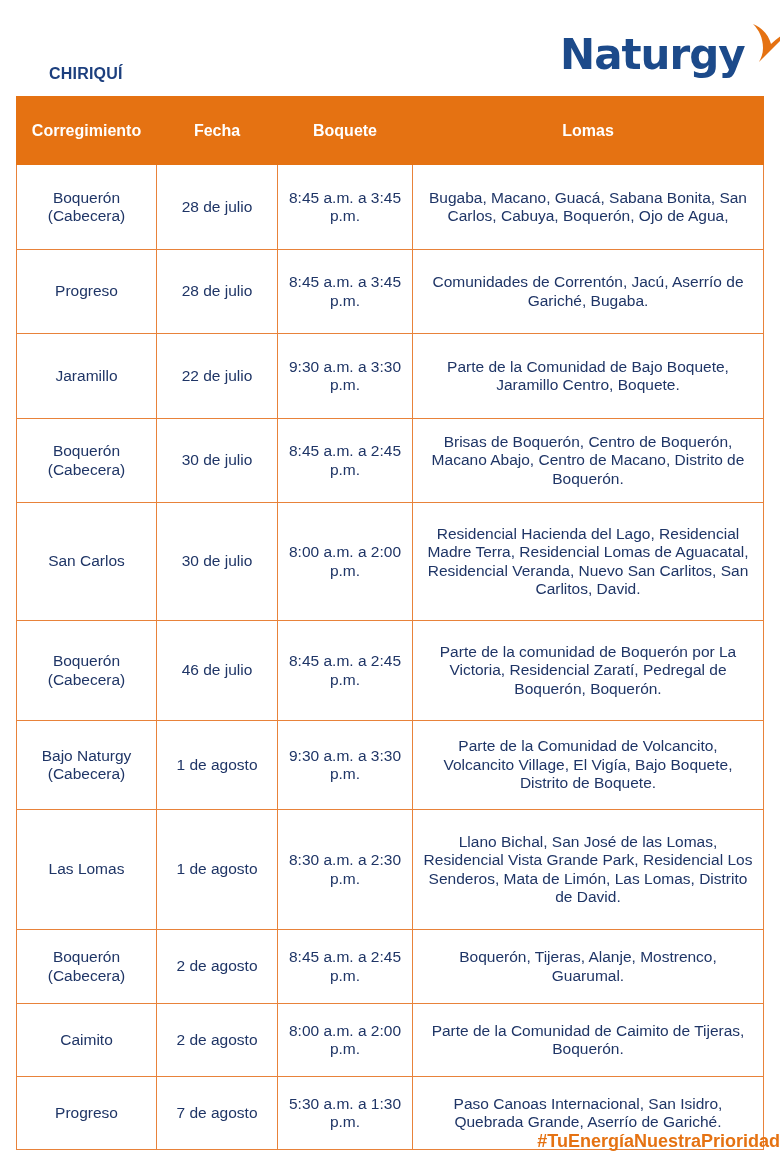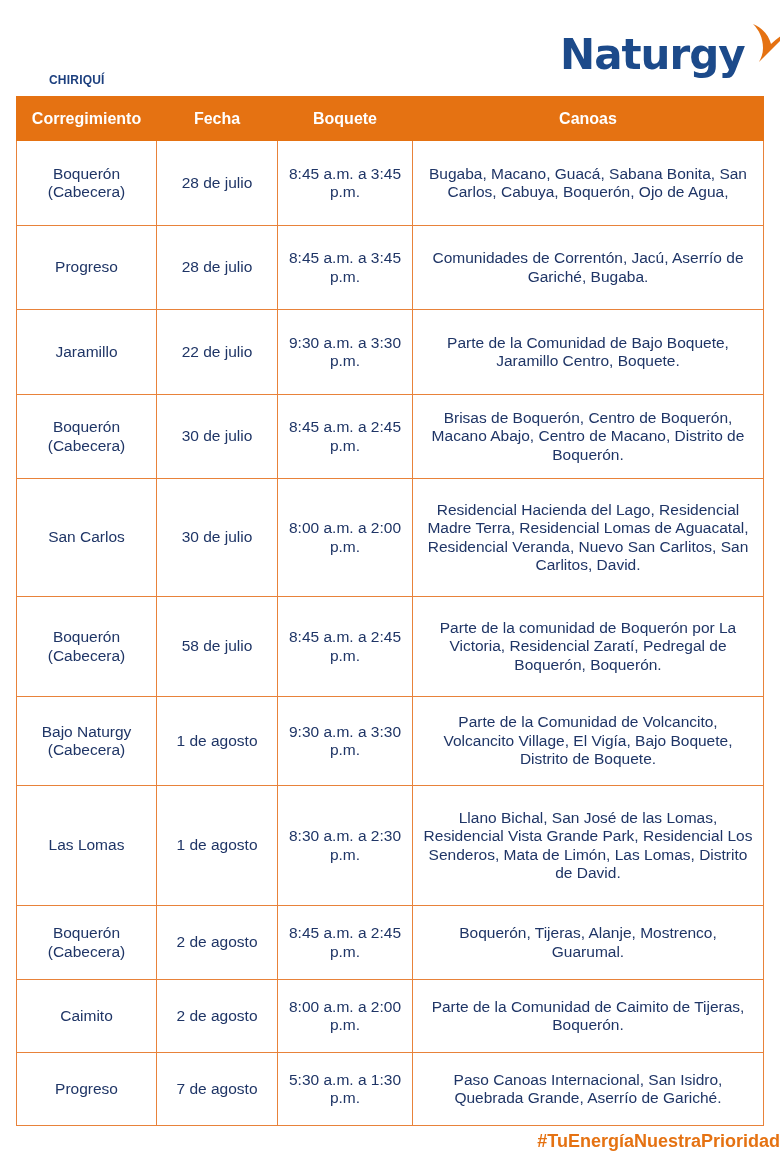--- a/index.html
+++ b/index.html
@@ -1,22 +1,22 @@
 <!DOCTYPE html>
 <html><head>
 <meta charset="utf-8">
 <style>
   html, body { margin: 0; padding: 0; background: #ffffff; }
   body { width: 780px; height: 1167px; position: relative; overflow: hidden; font-family: "Liberation Sans", "DejaVu Sans", sans-serif; color: #1f3566; }
   .logo { position: absolute; left: 560px; top: 22px; display: flex; align-items: flex-start; }
   .logo-text { font-family: "DejaVu Sans", sans-serif; font-weight: bold; font-size: 42px; color: #1c4a8a; letter-spacing: -1px; line-height: 1; margin-top: 12px; }
   .logo-mark { width: 44px; height: 44px; margin-left: 2px; }
-  .region { position: absolute; left: 49px; top: 65px; font-weight: bold; font-size: 12px; color: #1c3f7e; letter-spacing: 0.2px; margin-top: 8px; }
+  .region { position: absolute; left: 49px; top: 65px; font-weight: bold; font-size: 16px; color: #1c3f7e; letter-spacing: 0.2px; }
   table.sched { position: absolute; left: 16px; top: 96px; width: 748px; border-collapse: collapse; table-layout: fixed; }
-  table.sched th { background: #e57212; color: #ffffff; font-weight: bold; font-size: 16px; height: 43px; border: 1.5px solid #e57212; padding: 0; }
+  table.sched th { background: #e57212; color: #ffffff; font-weight: bold; font-size: 16px; height: 43px; border: 1.5px solid #e57212; padding: 12px; }
   table.sched td { border: 1.5px solid #e8823a; text-align: center; vertical-align: middle; font-size: 15.5px; line-height: 18.5px; color: #1f3566; padding: 0 10px; }
   .col-c { width: 140px; }
   .col-f { width: 121px; }
   .col-h { width: 135px; }
   .col-z { width: auto; }
   .hashtag { position: absolute; left: 0; width: 780px; top: 1131px; text-align: right; font-weight: bold; font-size: 18px; color: #e57212; }
 </style>
 </head>
 <body>
 
@@ -34,21 +34,21 @@
     <col class="col-c">
       <col class="col-f">
       <col class="col-h">
       <col class="col-z">
   </colgroup>
   <thead>
     <tr>
       <th>Corregimiento</th>
       <th>Fecha</th>
       <th>Boquete</th>
-      <th>Canoas</th>
+      <th>Lomas</th>
     </tr>
   </thead>
   <tbody>
     <tr style="height:85px">
       <td>Boquerón (Cabecera)</td>
       <td>28 de julio</td>
       <td>8:45 a.m. a 3:45 p.m.</td>
       <td>Bugaba, Macano, Guacá, Sabana Bonita, San Carlos, Cabuya, Boquerón, Ojo de Agua,</td>
     </tr>
     <tr style="height:84px">
@@ -70,21 +70,21 @@
       <td>Brisas de Boquerón, Centro de Boquerón, Macano Abajo, Centro de Macano, Distrito de Boquerón.</td>
     </tr>
     <tr style="height:118px">
       <td>San Carlos</td>
       <td>30 de julio</td>
       <td>8:00 a.m. a 2:00 p.m.</td>
       <td>Residencial Hacienda del Lago, Residencial Madre Terra, Residencial Lomas de Aguacatal, Residencial Veranda, Nuevo San Carlitos, San Carlitos, David.</td>
     </tr>
     <tr style="height:100px">
       <td>Boquerón (Cabecera)</td>
-      <td>58 de julio</td>
+      <td>46 de julio</td>
       <td>8:45 a.m. a 2:45 p.m.</td>
       <td>Parte de la comunidad de Boquerón por La Victoria, Residencial Zaratí, Pedregal de Boquerón, Boquerón.</td>
     </tr>
     <tr style="height:89px">
       <td>Bajo Naturgy (Cabecera)</td>
       <td>1 de agosto</td>
       <td>9:30 a.m. a 3:30 p.m.</td>
       <td>Parte de la Comunidad de Volcancito, Volcancito Village, El Vigía, Bajo Boquete, Distrito de Boquete.</td>
     </tr>
     <tr style="height:120px">

